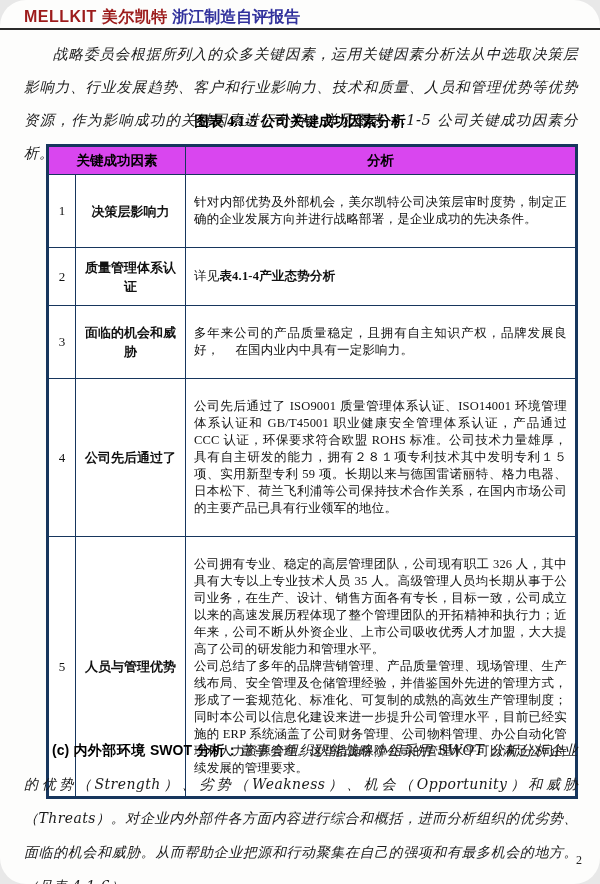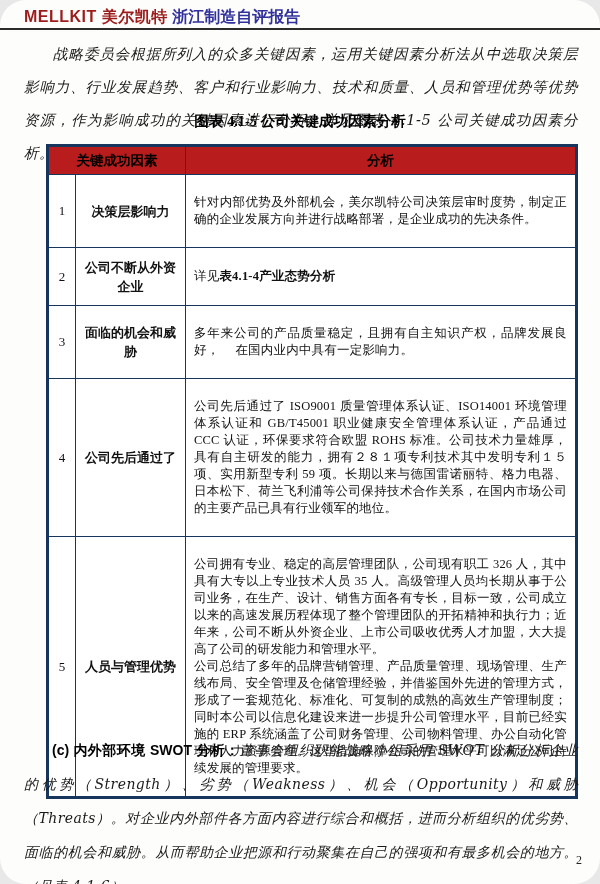--- a/index.html
+++ b/index.html
@@ -37,21 +37,21 @@
   table.ksf {
     position:absolute; top:144px; left:46px; width:532px;
     border-collapse:collapse; table-layout:fixed;
     border:3px solid #17365d; background:#fff;
   }
   table.ksf col.c-num     { width:28px; }
   table.ksf col.c-factor  { width:110px; }
   table.ksf th, table.ksf td { border:1px solid #17365d; vertical-align:middle; }
   table.ksf thead tr { height:29px; }
   table.ksf th {
-    background:#b91c1c; color:#000; font-weight:bold;
+    background:#d946ef; color:#000; font-weight:bold;
     font-family:"Liberation Sans","DejaVu Sans",sans-serif;
     font-size:13.5px; text-align:center;
   }
   td.num    { text-align:center; font-size:13px; }
   td.factor { text-align:center; font-size:13px; padding:2px 4px; line-height:19px;font-weight:bold; }
   td.analysis {
     font-size:12.5px; line-height:17px; padding:19px 8px;
     text-align:justify; letter-spacing:.2px;
   }
   tr.r1 { height:48px; } tr.r2 { height:58px; } tr.r3 { height:58px; }
@@ -101,21 +101,21 @@
       </tr>
     </thead>
     <tbody>
       <tr class="r1">
         <td class="num">1</td>
         <td class="factor">决策层影响力</td>
         <td class="analysis">针对内部优势及外部机会，美尔凯特公司决策层审时度势，制定正确的企业发展方向并进行战略部署，是企业成功的先决条件。</td>
       </tr>
       <tr class="r2">
         <td class="num">2</td>
-        <td class="factor">公司不断从外资企业</td>
+        <td class="factor">质量管理体系认证</td>
         <td class="analysis"><span>详见</span><b>表4.1-4产业态势分析</b></td>
       </tr>
       <tr class="r3">
         <td class="num">3</td>
         <td class="factor">面临的机会和威胁</td>
         <td class="analysis">多年来公司的产品质量稳定，且拥有自主知识产权，品牌发展良好，　 在国内业内中具有一定影响力。</td>
       </tr>
       <tr class="r4">
         <td class="num">4</td>
         <td class="factor">公司先后通过了</td>

